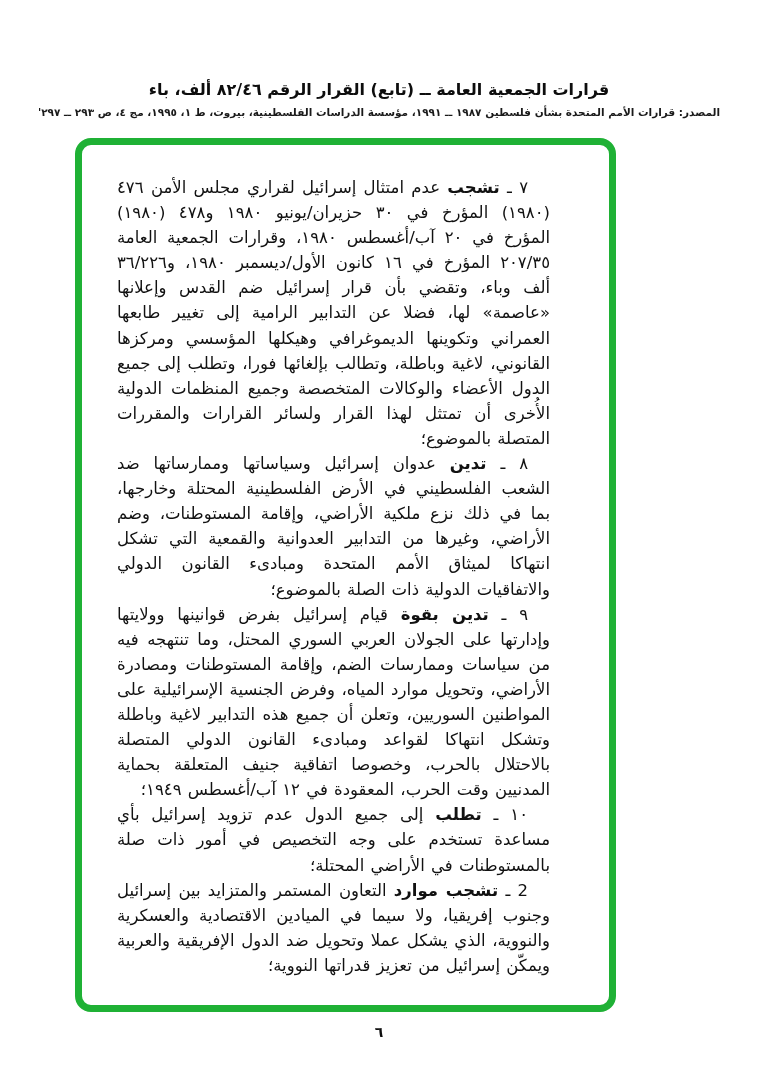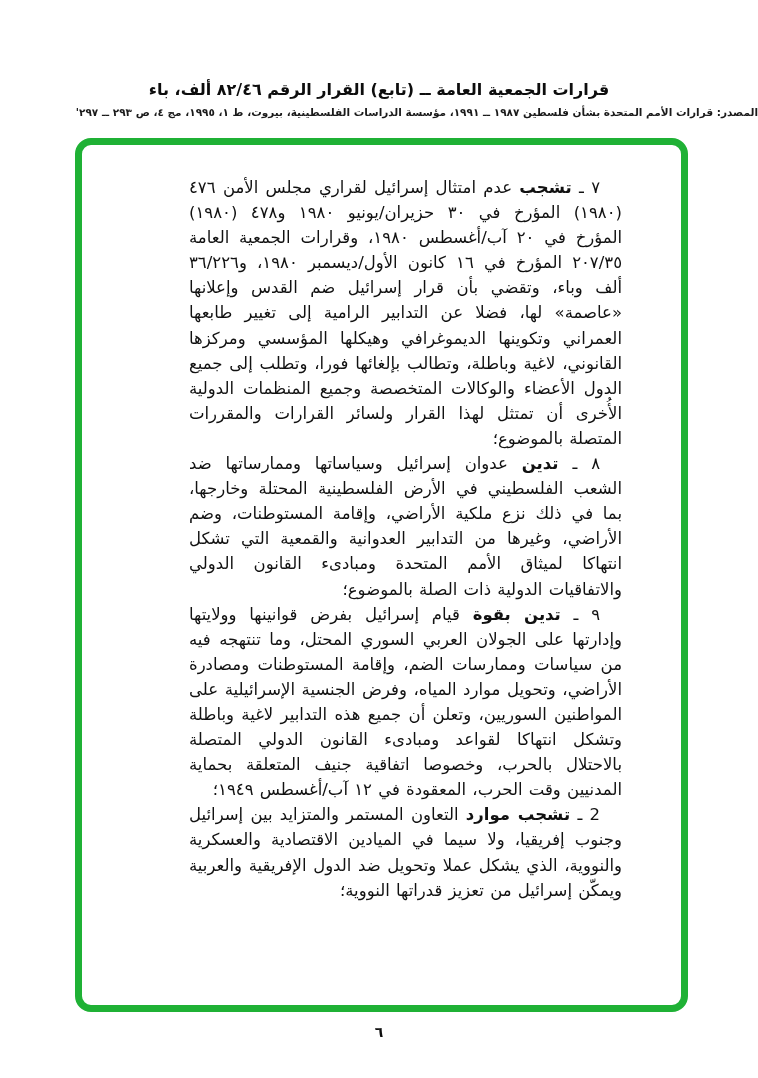--- a/index.html
+++ b/index.html
@@ -29,27 +29,26 @@
   .doc-title {
     font-size: 16px;
     font-weight: bold;
     letter-spacing: 0.2px;
   }
   .doc-source {
     margin-top: 7px;
     font-size: 10.5px;
     font-weight: bold;
     color: #1a1a1a;
-    text-align: right;
   }
   .frame {
     position: absolute;
     left: 75px;
     top: 138px;
-    width: 613px;
+    width: 541px;
     height: 874px;
     box-sizing: border-box;
     border: 7px solid #1fb135;
     border-radius: 16px;
     background: #ffffff;
   }
   .text-col {
     position: absolute;
     top: 30px;
     right: 59px;
@@ -95,20 +94,21 @@
 
   <div class="frame">
     <div class="text-col">
 
       <p class="para"><span class="pnum">٧</span> <span class="pdash">ـ</span> <span class="plead">تشجب</span> <span class="ptext">عدم امتثال إسرائيل لقراري مجلس الأمن ٤٧٦ (١٩٨٠) المؤرخ في ٣٠ حزيران/يونيو ١٩٨٠ و٤٧٨ (١٩٨٠) المؤرخ في ٢٠ آب/أغسطس ١٩٨٠، وقرارات الجمعية العامة ٢٠٧/٣٥ المؤرخ في ١٦ كانون الأول/ديسمبر ١٩٨٠، و٣٦/٢٢٦ ألف وباء، وتقضي بأن قرار إسرائيل ضم القدس وإعلانها «عاصمة» لها، فضلا عن التدابير الرامية إلى تغيير طابعها العمراني وتكوينها الديموغرافي وهيكلها المؤسسي ومركزها القانوني، لاغية وباطلة، وتطالب بإلغائها فورا، وتطلب إلى جميع الدول الأعضاء والوكالات المتخصصة وجميع المنظمات الدولية الأُخرى أن تمتثل لهذا القرار ولسائر القرارات والمقررات المتصلة بالموضوع؛</span></p>
 
       <p class="para"><span class="pnum">٨</span> <span class="pdash">ـ</span> <span class="plead">تدين</span> <span class="ptext">عدوان إسرائيل وسياساتها وممارساتها ضد الشعب الفلسطيني في الأرض الفلسطينية المحتلة وخارجها، بما في ذلك نزع ملكية الأراضي، وإقامة المستوطنات، وضم الأراضي، وغيرها من التدابير العدوانية والقمعية التي تشكل انتهاكا لميثاق الأمم المتحدة ومبادىء القانون الدولي والاتفاقيات الدولية ذات الصلة بالموضوع؛</span></p>
 
       <p class="para"><span class="pnum">٩</span> <span class="pdash">ـ</span> <span class="plead">تدين بقوة</span> <span class="ptext">قيام إسرائيل بفرض قوانينها وولايتها وإدارتها على الجولان العربي السوري المحتل، وما تنتهجه فيه من سياسات وممارسات الضم، وإقامة المستوطنات ومصادرة الأراضي، وتحويل موارد المياه، وفرض الجنسية الإسرائيلية على المواطنين السوريين، وتعلن أن جميع هذه التدابير لاغية وباطلة وتشكل انتهاكا لقواعد ومبادىء القانون الدولي المتصلة بالاحتلال بالحرب، وخصوصا اتفاقية جنيف المتعلقة بحماية المدنيين وقت الحرب، المعقودة في ١٢ آب/أغسطس ١٩٤٩؛</span></p>
 
+      <p class="para"><span class="pnum">١٠</span> <span class="pdash">ـ</span> <span class="plead">تطلب</span> <span class="ptext">إلى جميع الدول عدم تزويد إسرائيل بأي مساعدة تستخدم على وجه التخصيص في أمور ذات صلة بالمستوطنات في الأراضي المحتلة؛</span></p>
 
       <p class="para"><span class="pnum">2</span> <span class="pdash">ـ</span> <span class="plead">تشجب موارد</span> <span class="ptext">التعاون المستمر والمتزايد بين إسرائيل وجنوب إفريقيا، ولا سيما في الميادين الاقتصادية والعسكرية والنووية، الذي يشكل عملا وتحويل ضد الدول الإفريقية والعربية ويمكّن إسرائيل من تعزيز قدراتها النووية؛</span></p>
 
     </div>
   </div>
 
   <div class="page-number">٦</div>
 
 </div>
 

